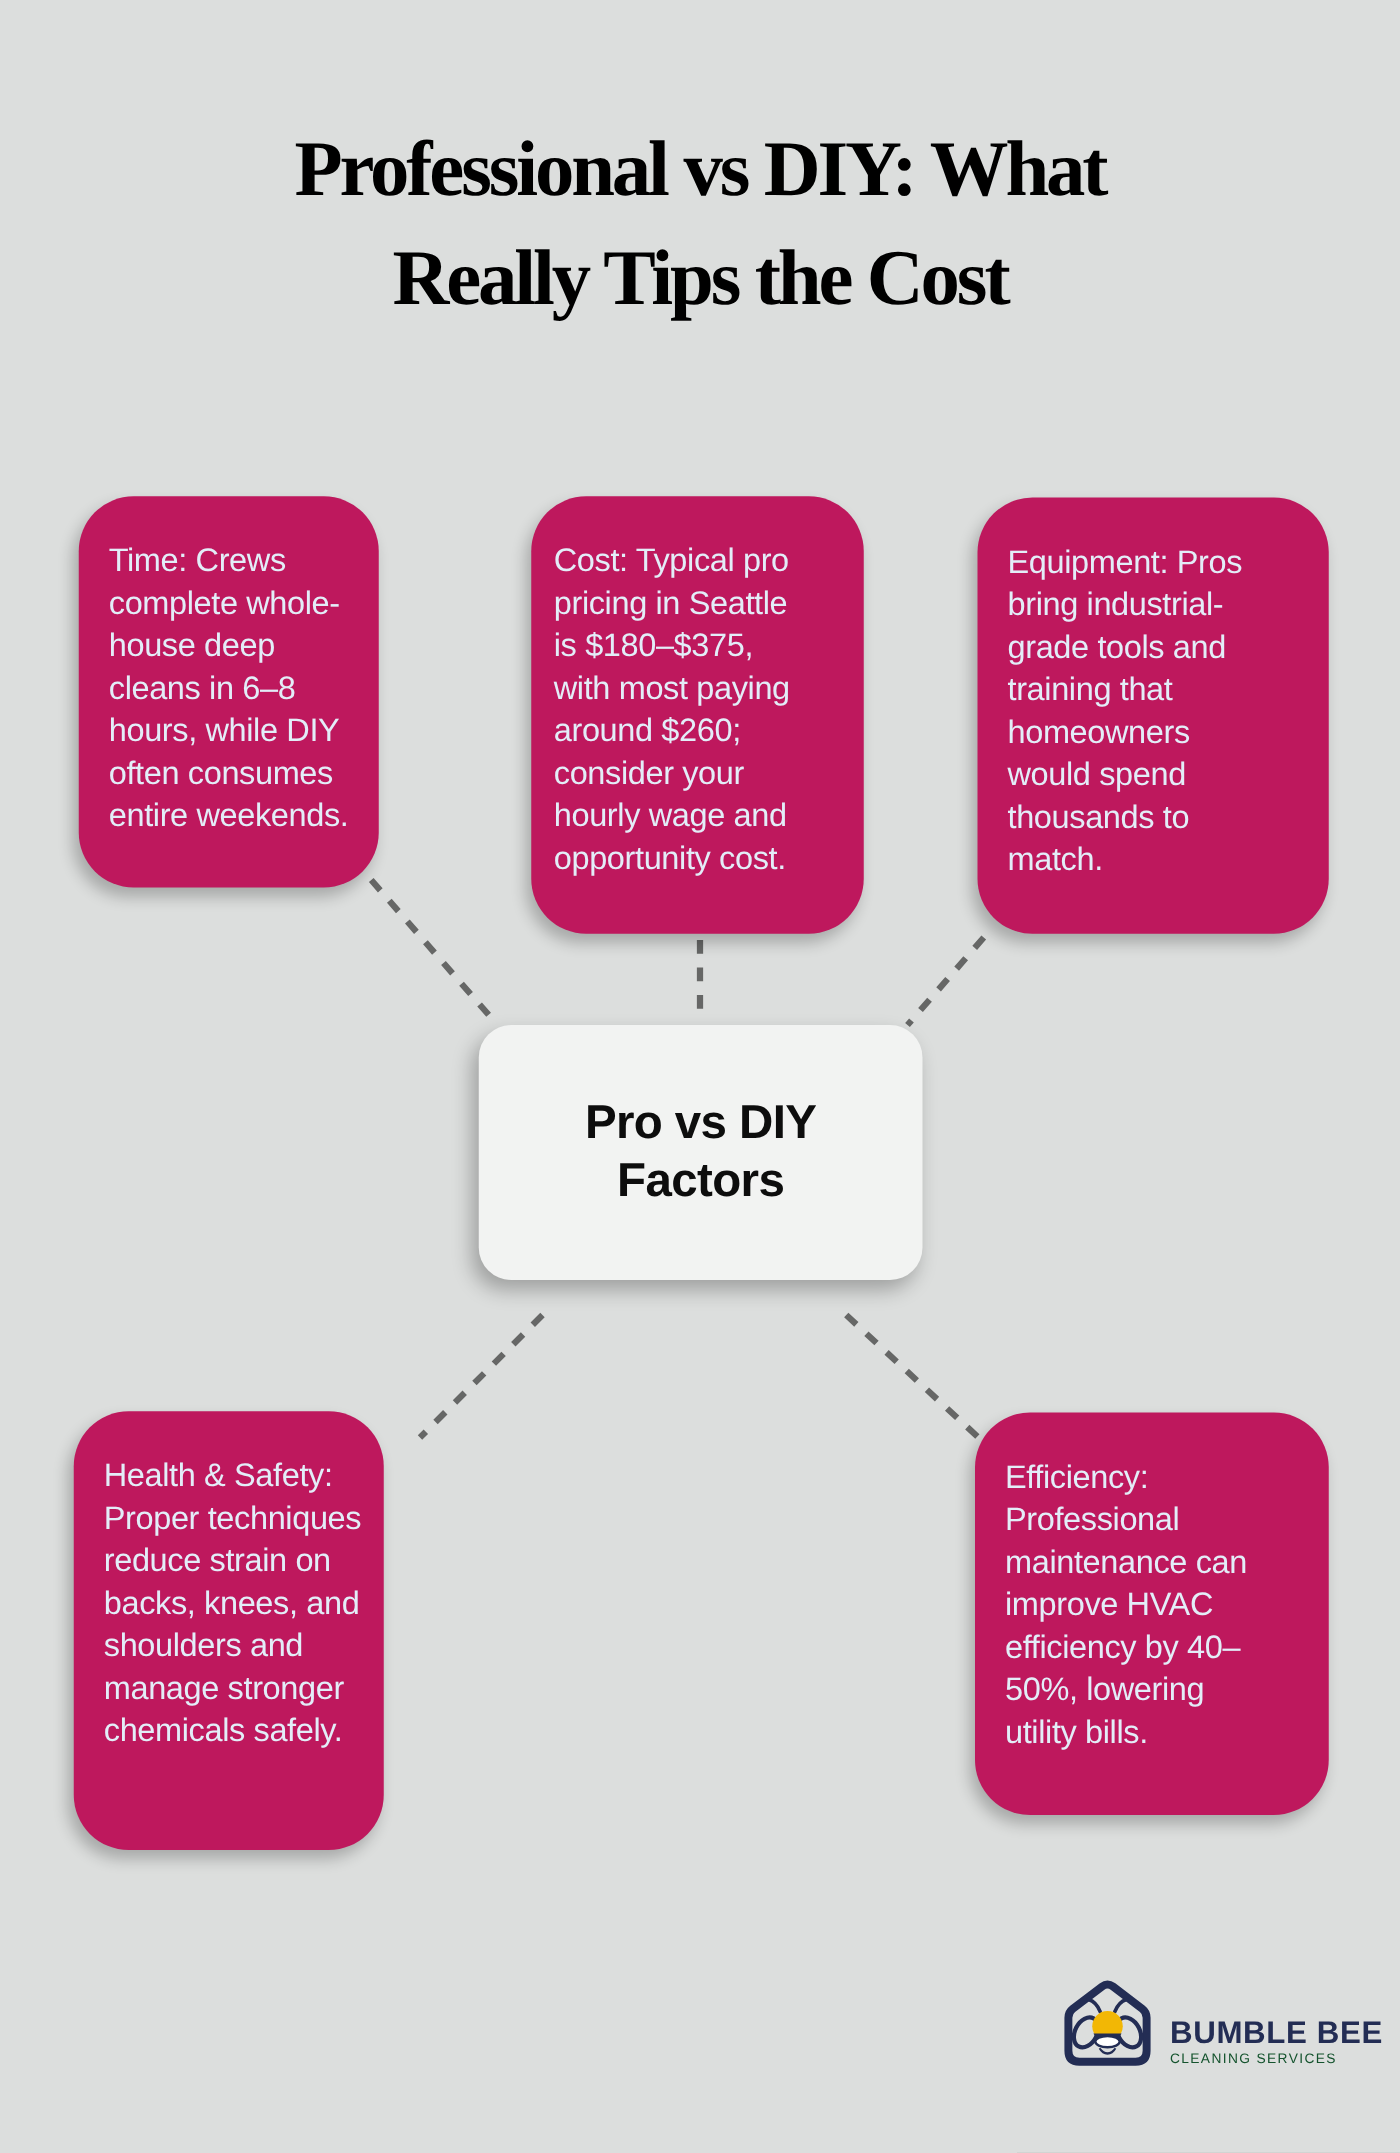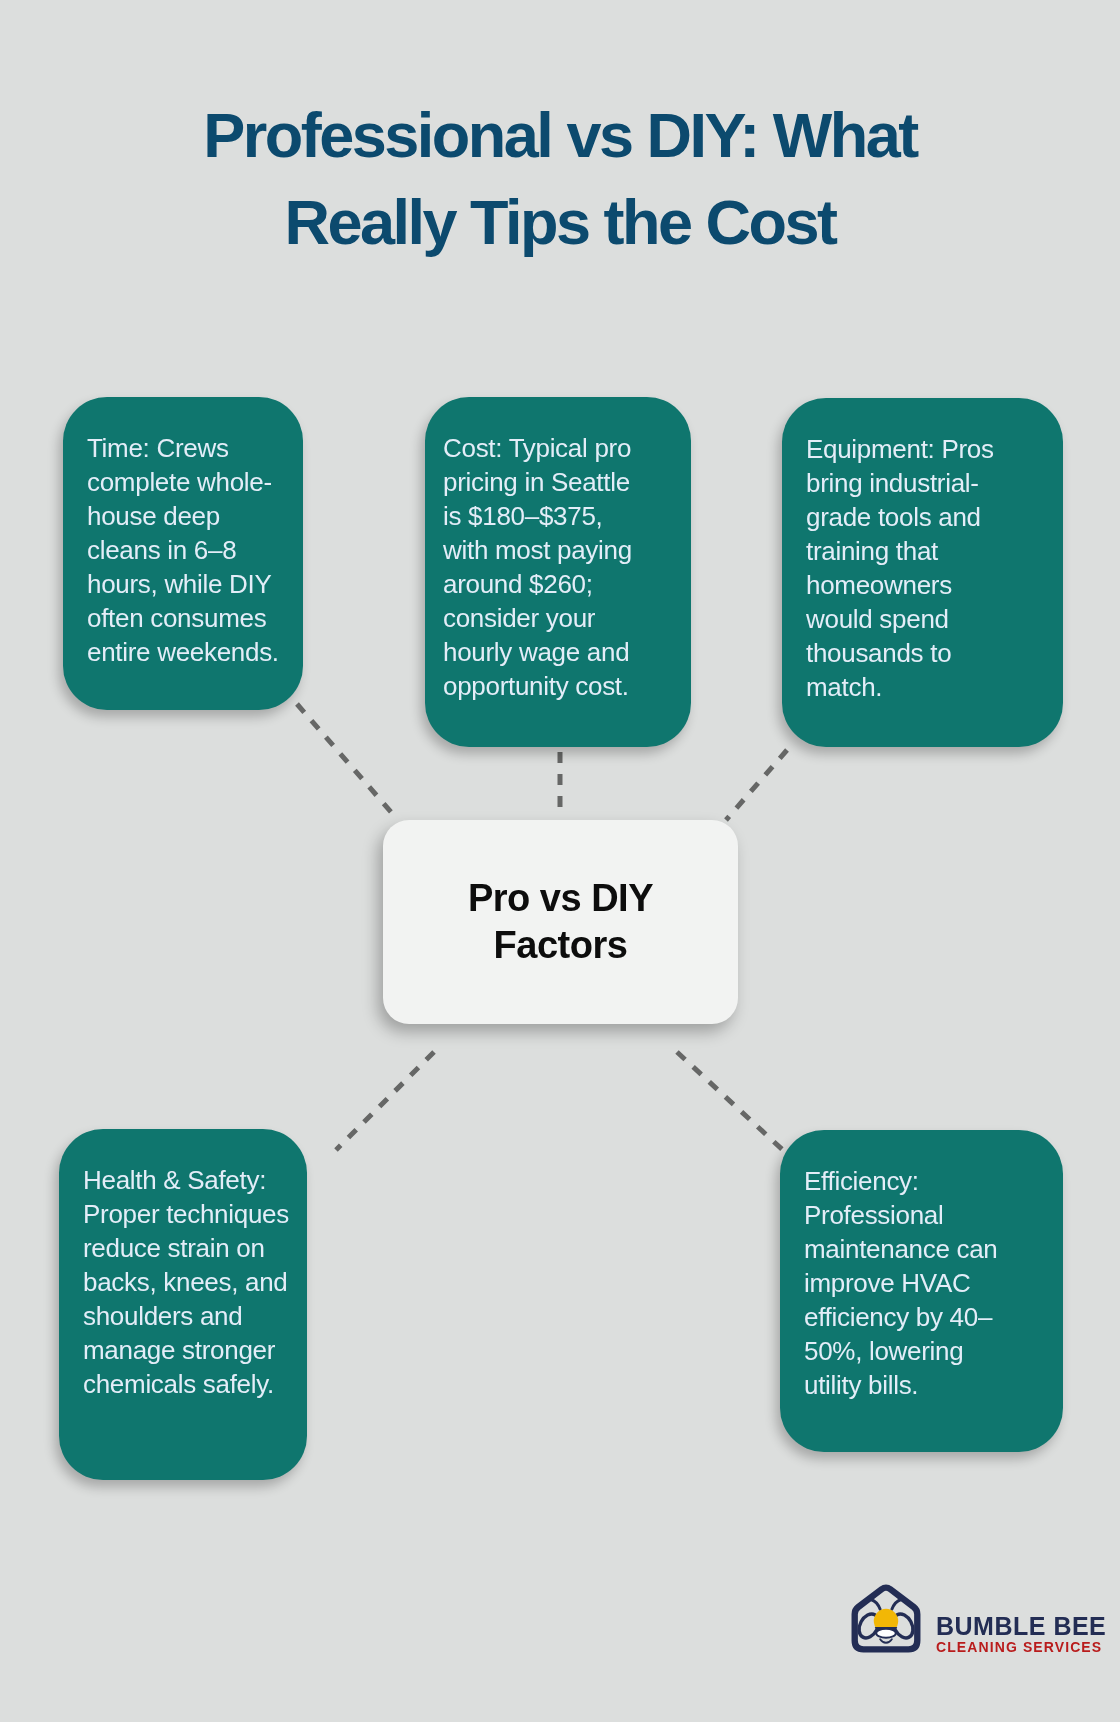--- a/index.html
+++ b/index.html
@@ -15,36 +15,37 @@
     position:absolute;
     left:50%;top:92px;
     transform:translateX(-50%);
     width:900px;
     margin:0;
     text-align:center;
     font-size:63px;
     line-height:87px;
     font-weight:700;
     letter-spacing:-2.5px;
-    color:#0c4a6e;
+    color:#000000;
+    font-family:Liberation Serif, serif;
   }
   .title span{display:block;}
   .connectors{
     position:absolute;left:0;top:0;width:1120px;height:1722px;
     pointer-events:none;
   }
   .connectors line{
     stroke:#666766;
     stroke-width:5;
     stroke-dasharray:11 11;
     fill:none;
   }
   .factor{
     position:absolute;
-    background:#0f766e;
+    background:#be185d;
     border-radius:44px;
     box-shadow:-4px 7px 12px rgba(0,0,0,0.24);
     box-sizing:border-box;
     padding:34px 0 0 24px;
   }
   .factor .ftext{
     width:206px;
     font-size:26px;
     line-height:34px;
     letter-spacing:-0.3px;
@@ -83,24 +84,24 @@
   .logo-icon{width:88px;height:88px;flex:0 0 auto;}
   .logo-text{margin-left:6px;margin-top:24px;}
   .brand-name{
     font-size:25px;
     font-weight:700;
     letter-spacing:0.5px;
     color:#232d54;
     line-height:26px;
   }
   .brand-tagline{
-    font-size:14px;
-    font-weight:700;
+    font-size:11px;
+    font-weight:400;
     letter-spacing:1.1px;
-    color:#b91c1c;
+    color:#14532d;
     line-height:16px;
   }
 </style>
 </head>
 <body>
 
 <div class="canvas">
 
   <h1 class="title">
     <span>Professional vs DIY: What</span>

